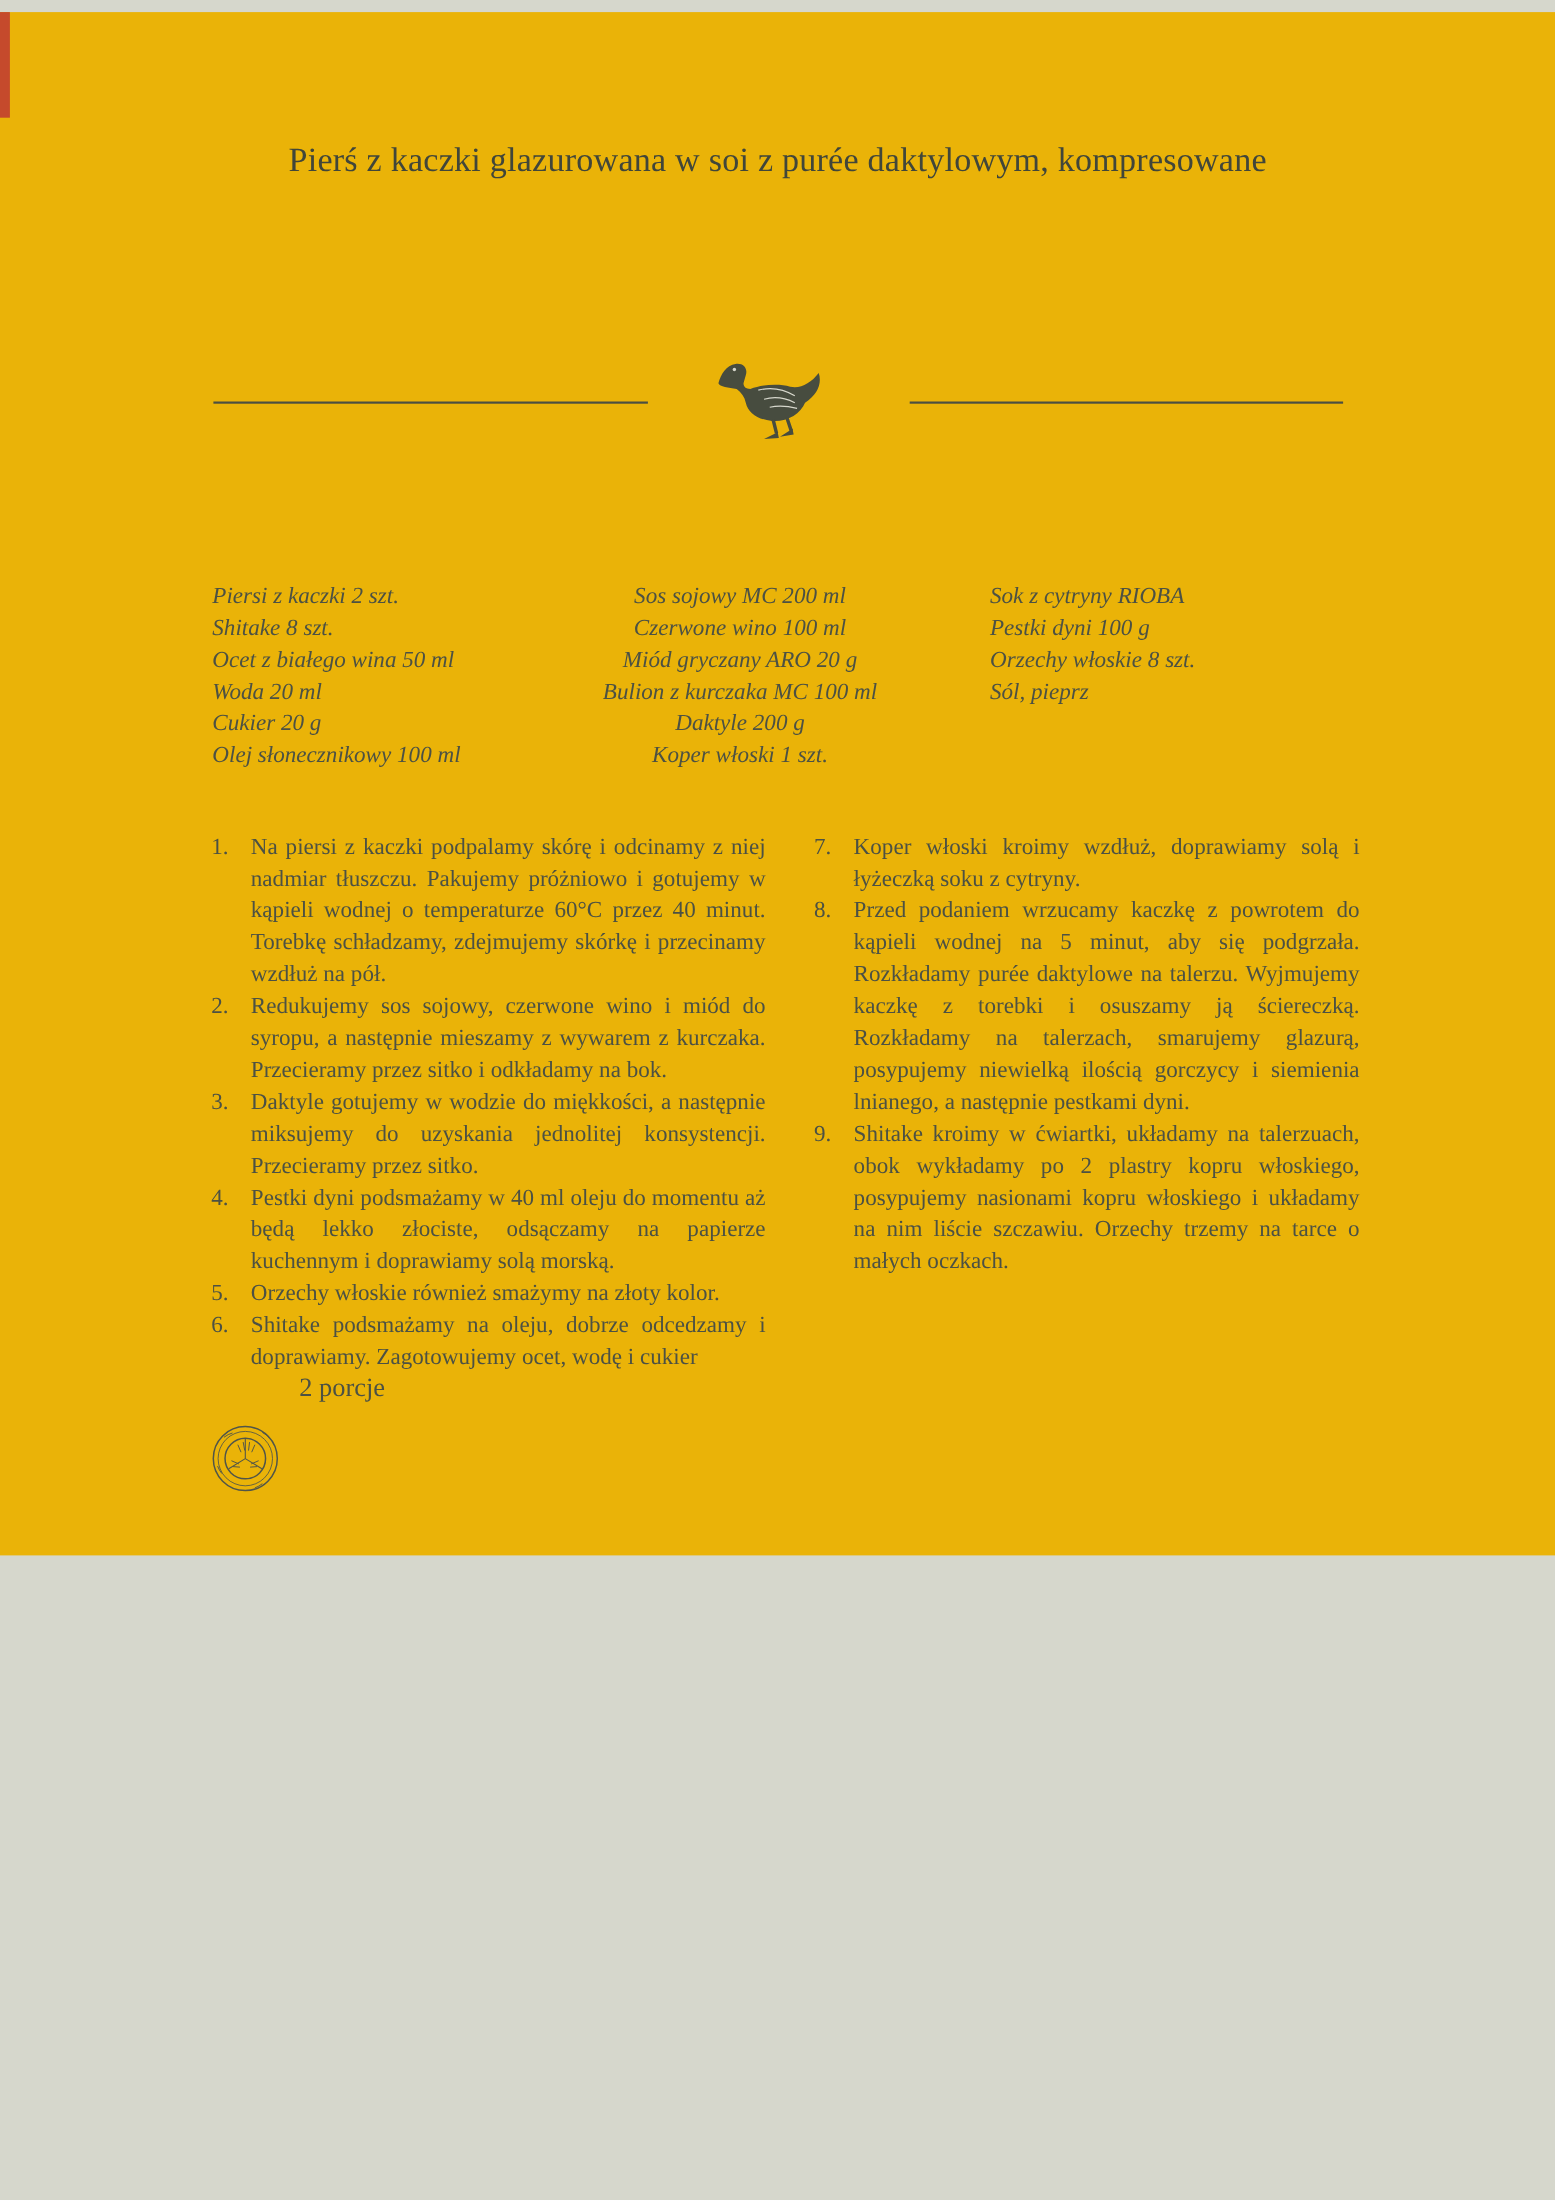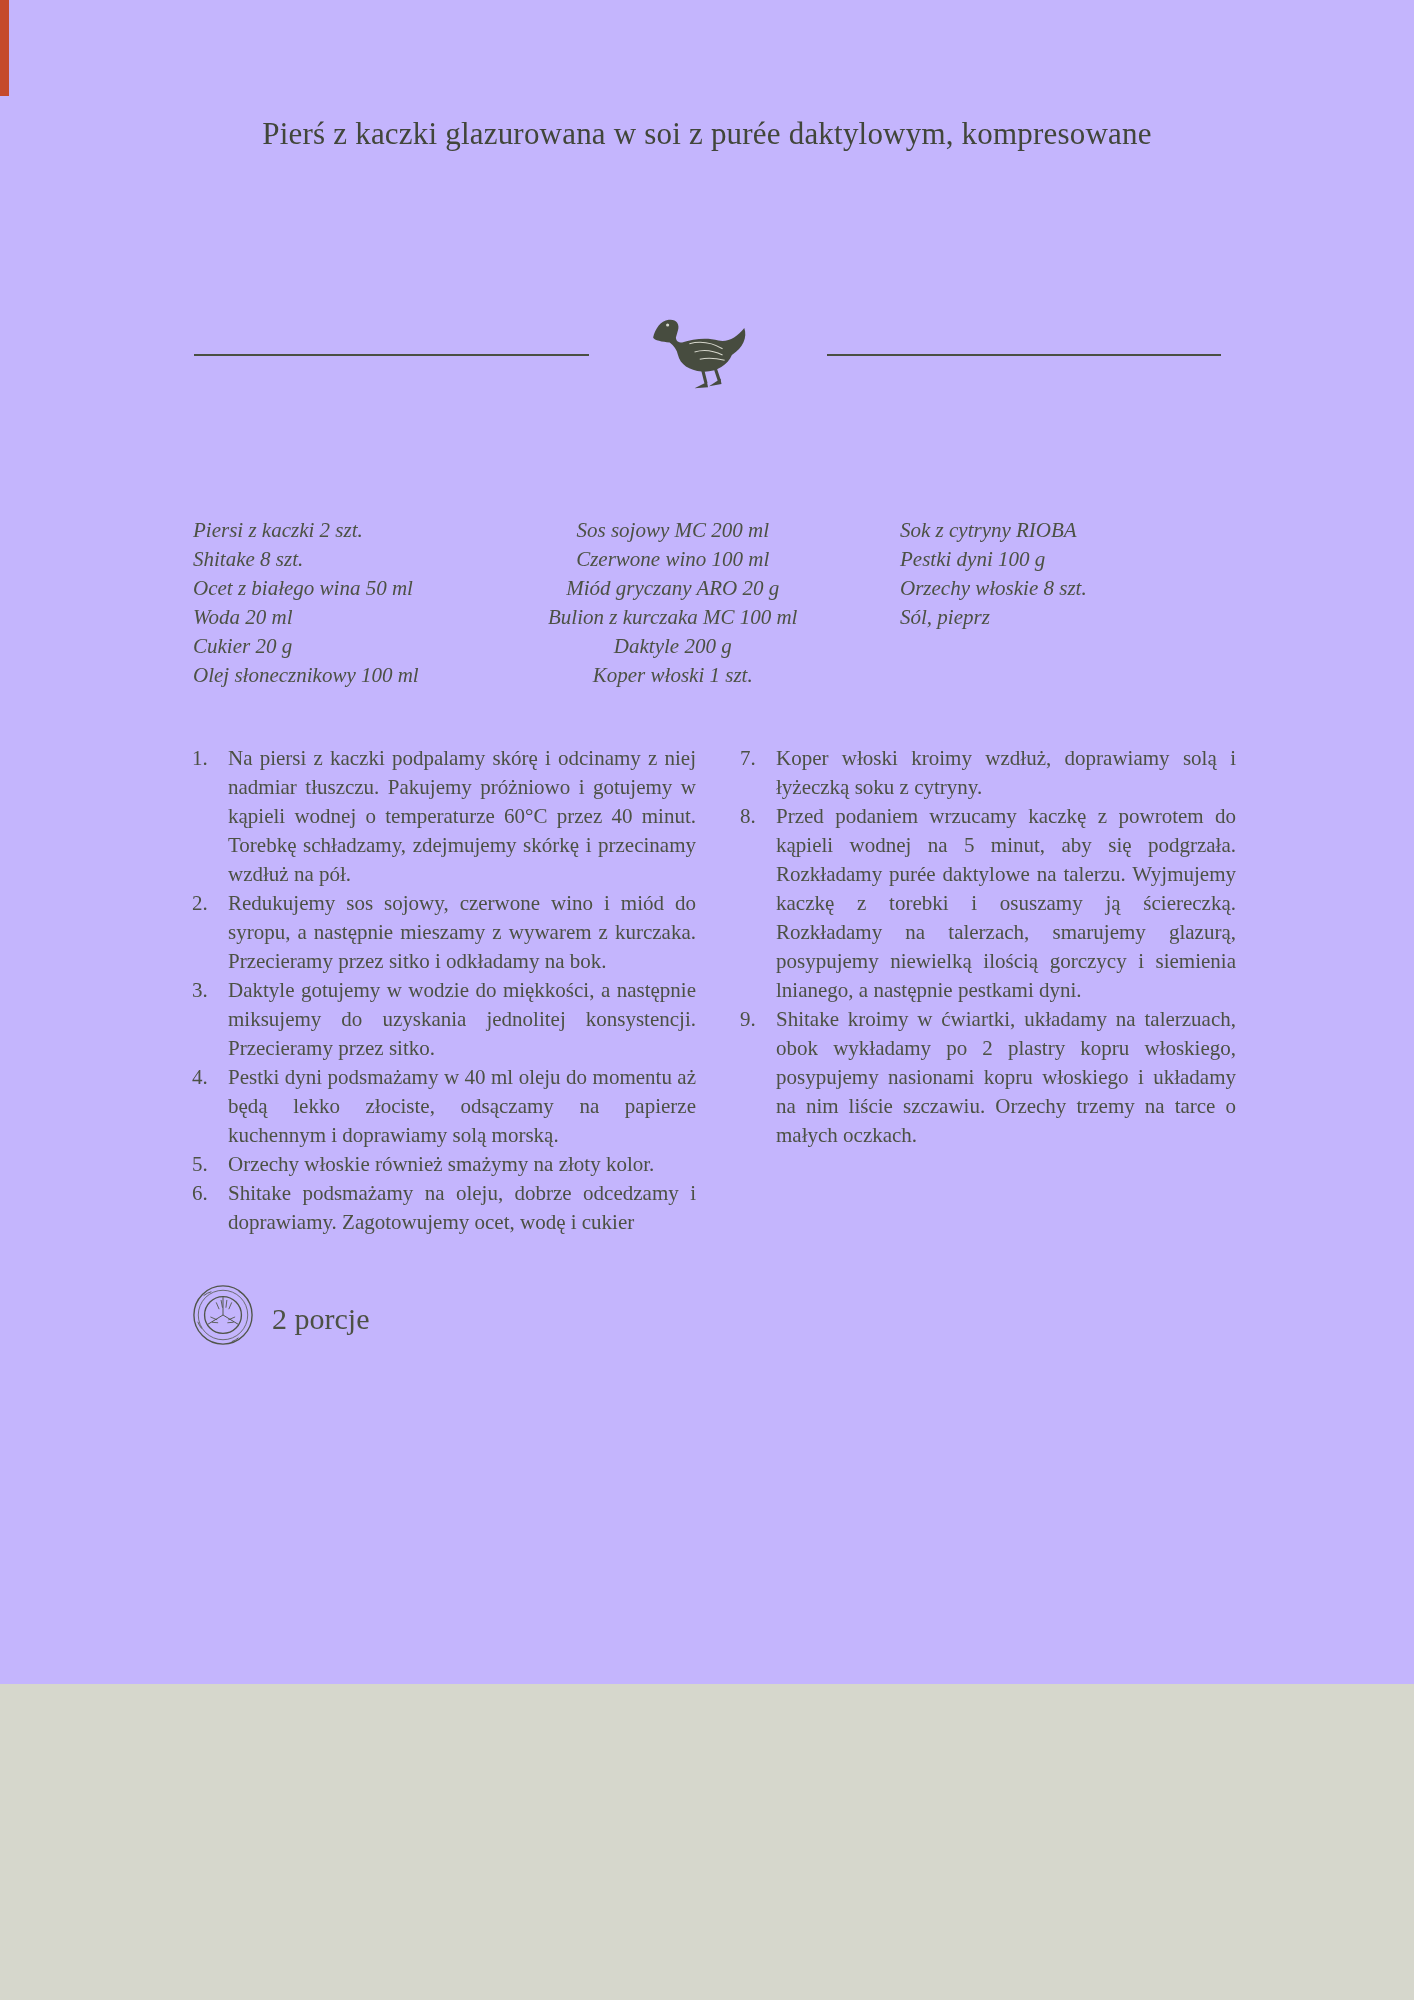--- a/index.html
+++ b/index.html
@@ -1,18 +1,18 @@
 <!DOCTYPE html>
 <html lang="pl"><head>
 <meta charset="utf-8">
 <style>
   html,body{margin:0;padding:0;background:#d6d7cc;}
   .page{
-    position:relative;width:1414px;height:1684px;margin:0 auto;
-    background:#c4b5fd;color:#4c5144;
+    position:relative;width:1414px;height:1403px;margin:11px auto;
+    background:#eab308;color:#4c5144;
     font-family:"Liberation Serif", serif;
     overflow:hidden;
   }
   .accent-tab{position:absolute;left:0;top:0;width:9px;height:96px;background:#c54a2c;}
   .title{
     position:absolute;top:112px;left:0;width:100%;margin:0;
     text-align:center;font-weight:400;font-size:31px;line-height:44px;
     color:#41463a;letter-spacing:.2px;
   }
   .title-line{display:block;}
@@ -32,21 +32,21 @@
     position:absolute;top:744px;margin:0;padding:0;list-style:none;
     font-size:21px;line-height:29px;color:#4c5144;
   }
   .steps-left{left:192px;width:504px;}
   .steps-right{left:740px;width:496px;}
   .step{display:flex;align-items:flex-start;}
   .step-num{flex:0 0 36px;}
   .step-text{flex:1;text-align:justify;hyphens:auto;-webkit-hyphens:auto;}
   .plate{position:absolute;left:191px;top:1283px;width:64px;height:64px;}
   .plate svg{width:100%;height:100%;display:block;}
-  .servings{position:absolute;left:272px;top:1302px;font-size:30px;color:#4c5144;}
+  .servings{position:absolute;left:272px;top:1238px;font-size:24px;color:#4c5144;}
 </style>
 </head>
 <body>
 
 <div class="page">
 
   <div class="accent-tab"></div>
 
   <h1 class="title">
     <span class="title-line">Pierś z kaczki glazurowana w soi z purée daktylowym, kompresowane</span>

